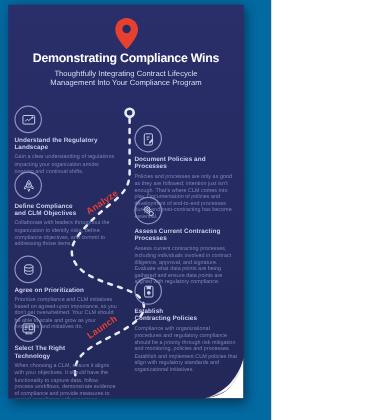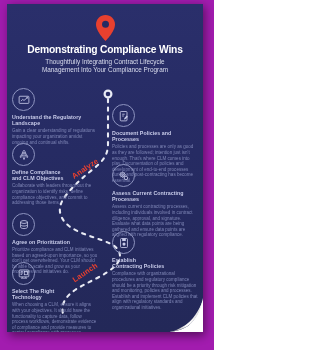--- a/index.html
+++ b/index.html
@@ -6,21 +6,22 @@
     margin: 0;
     padding: 0;
     background: #ffffff;
     font-family: "Liberation Sans", sans-serif;
   }
   #page {
     position: relative;
     width: 214px;
     height: 350px;
     overflow: hidden;
-    background: #a21caf;
+    background: #0369a1;
+    padding-left: 12px;
   }
   
   .shadow-plate {
     position: absolute;
     left: 9px;
     top: 6px;
     width: 196px;
     height: 330px;
     background: #000;
     opacity: 0.45;

